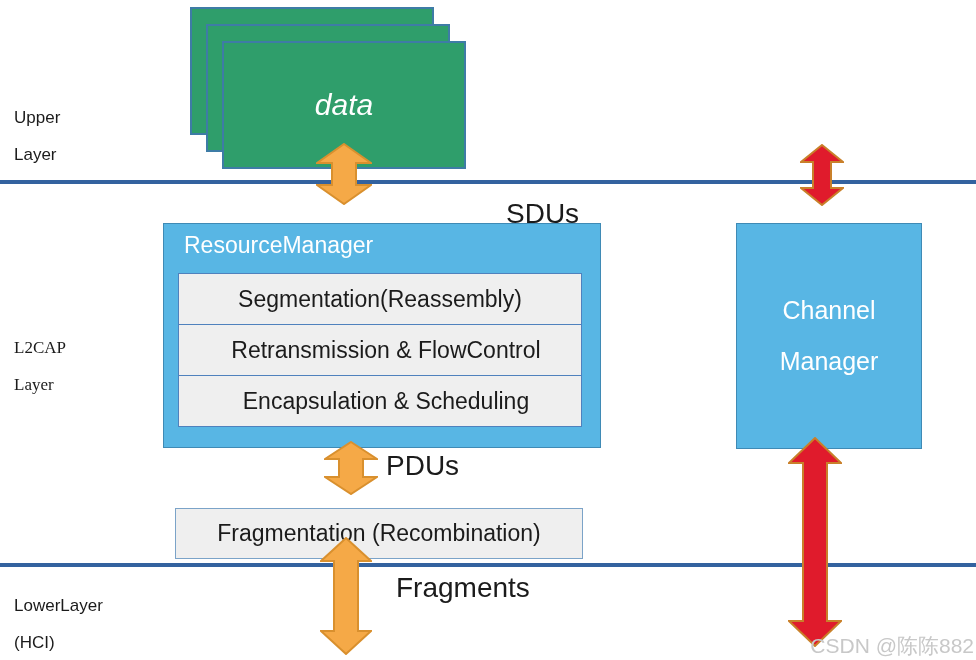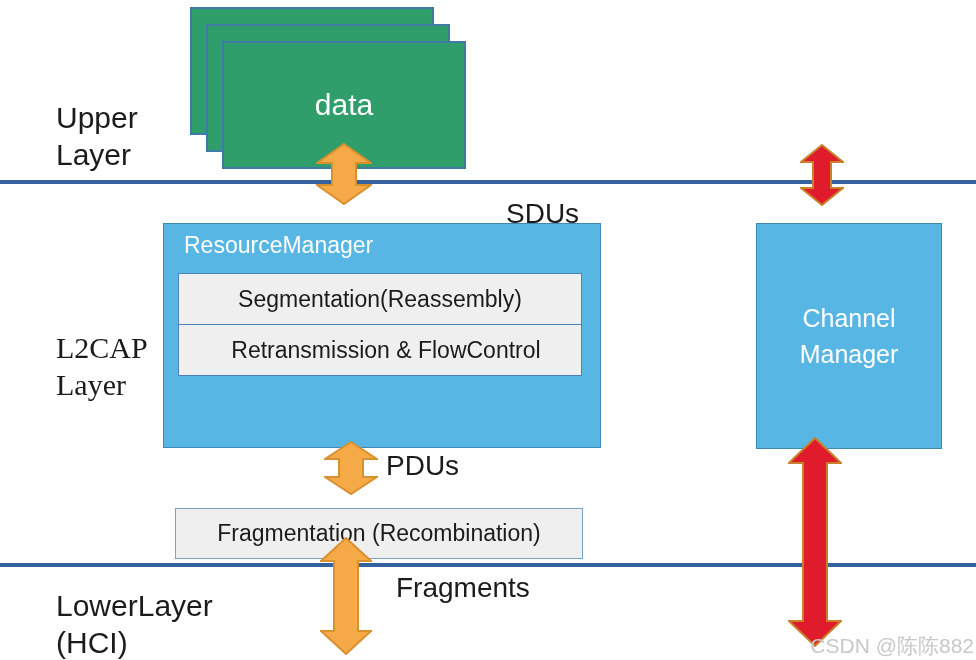--- a/index.html
+++ b/index.html
@@ -16,30 +16,30 @@
     --red:#e01b2c;
     --red-border:#c9802a;
     --text-dark:#1b1b1b;
     --watermark:#c8c8c8;
   }
   *{margin:0;padding:0;box-sizing:border-box;}
   html,body{width:976px;height:660px;background:#fff;overflow:hidden;}
   body{font-family:"Liberation Sans",sans-serif;position:relative;color:var(--text-dark);}
   .abs{position:absolute;}
 
-  .layer-label{font-size:30px;line-height:37px;white-space:pre-line;color:var(--text-dark);margin-left:42px;}
+  .layer-label{font-size:17px;line-height:37px;white-space:pre-line;color:var(--text-dark);}
   #upper-label{left:14px;top:99px;}
   #l2cap-label{left:14px;top:329px;font-family:Liberation Serif, serif;}
   #lower-label{left:14px;top:587px;}
 
   .divider{left:0;width:976px;height:4px;background:var(--line-blue);z-index:1;}
   #line-upper{top:180px;}
   #line-lower{top:563px;}
 
-  .green-box{width:244px;height:128px;background:var(--green);border:2px solid var(--green-border);}
+  .green-box{width:244px;height:128px;background:var(--green);border:2px solid var(--green-border);font-style:italic;}
   #green-back{left:190px;top:7px;}
   #green-mid{left:206px;top:24px;}
   #green-front{left:222px;top:41px;display:flex;align-items:center;justify-content:center;
     color:#fff;font-size:30px;z-index:2;}
 
   .arrow{z-index:3;}
   #arrow-sdu{left:316px;top:143px;}
   #arrow-pdu{left:324px;top:441px;}
   #arrow-frag{left:320px;top:537px;}
   #arrow-red-top{left:800px;top:144px;}
@@ -55,23 +55,23 @@
   #rm-title{position:absolute;left:20px;top:8px;color:#fff;font-size:23px;}
   #rm-rows{position:absolute;left:14px;top:49px;right:18px;}
   .rm-row{height:52px;background:var(--gray-box);border:1px solid var(--gray-box-border);
     display:flex;align-items:center;justify-content:center;font-size:23px;color:var(--text-dark);}
   .rm-row + .rm-row{margin-top:-1px;padding-left:12px;}
 
   #frag-box{left:175px;top:508px;width:408px;height:51px;background:var(--gray-box);
     border:1px solid var(--frag-border);display:flex;align-items:center;justify-content:center;
     font-size:23px;z-index:2;}
 
-  #cm-box{left:756px;top:223px;width:186px;height:226px;background:var(--blue-box);
+  #cm-box{left:736px;top:223px;width:186px;height:226px;background:var(--blue-box);
     border:1px solid var(--blue-box-border);display:flex;align-items:center;justify-content:center;
-    color:#fff;font-size:25px;line-height:36px;text-align:center;white-space:pre-line;z-index:2;}
+    color:#fff;font-size:25px;line-height:51px;text-align:center;white-space:pre-line;z-index:2;}
 
   #watermark{right:2px;top:632px;font-size:21px;color:var(--watermark);z-index:4;}
 </style>
 </head>
 <body>
 
 <div class="abs layer-label" id="upper-label">Upper
 Layer</div>
 <div class="abs layer-label" id="l2cap-label">L2CAP
 Layer</div>
@@ -90,20 +90,21 @@
 <svg class="abs arrow" id="arrow-sdu" width="56" height="62">
   <polygon points="28,1 55,20 40,20 40,42 55,42 28,61 1,42 16,42 16,20 1,20" fill="var(--orange)" stroke="var(--orange-border)" stroke-width="2"></polygon>
 </svg>
 <div class="abs flow-label" id="sdus-label">SDUs</div>
 
 <div class="abs" id="rm-box">
   <div id="rm-title">ResourceManager</div>
   <div id="rm-rows">
     <div class="rm-row">Segmentation(Reassembly)</div>
     <div class="rm-row">Retransmission &amp; FlowControl</div>
+    <div class="rm-row">Encapsulation &amp; Scheduling</div>
   </div>
 </div>
 
 <svg class="abs arrow" id="arrow-pdu" width="54" height="54">
   <polygon points="27,1 53,18 39,18 39,36 53,36 27,53 1,36 15,36 15,18 1,18" fill="var(--orange)" stroke="var(--orange-border)" stroke-width="2"></polygon>
 </svg>
 <div class="abs flow-label" id="pdus-label">PDUs</div>
 
 <div class="abs" id="frag-box">
   <span>Fragmentation (Recombination)</span>

